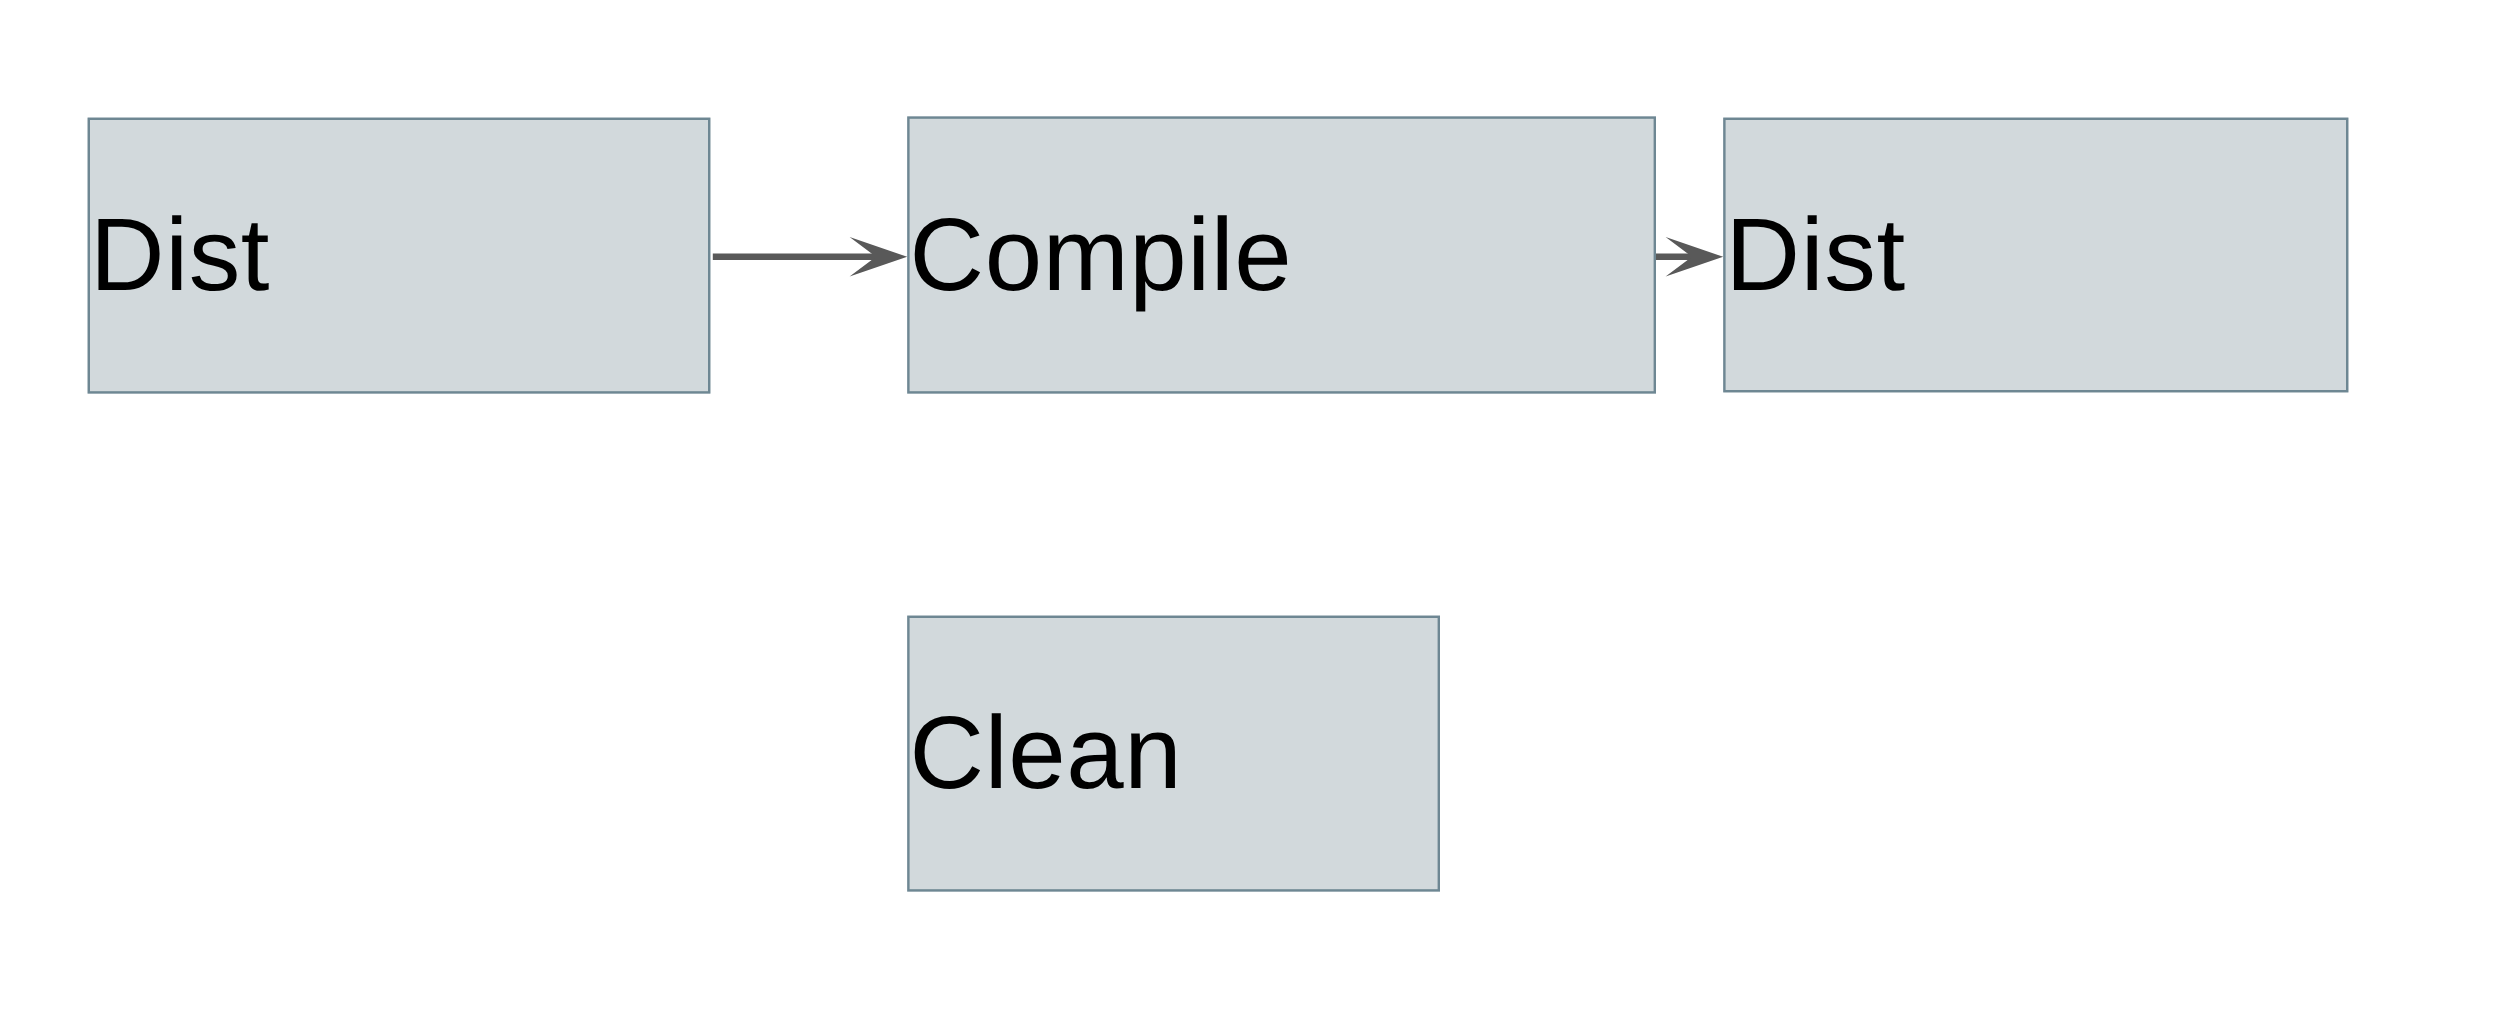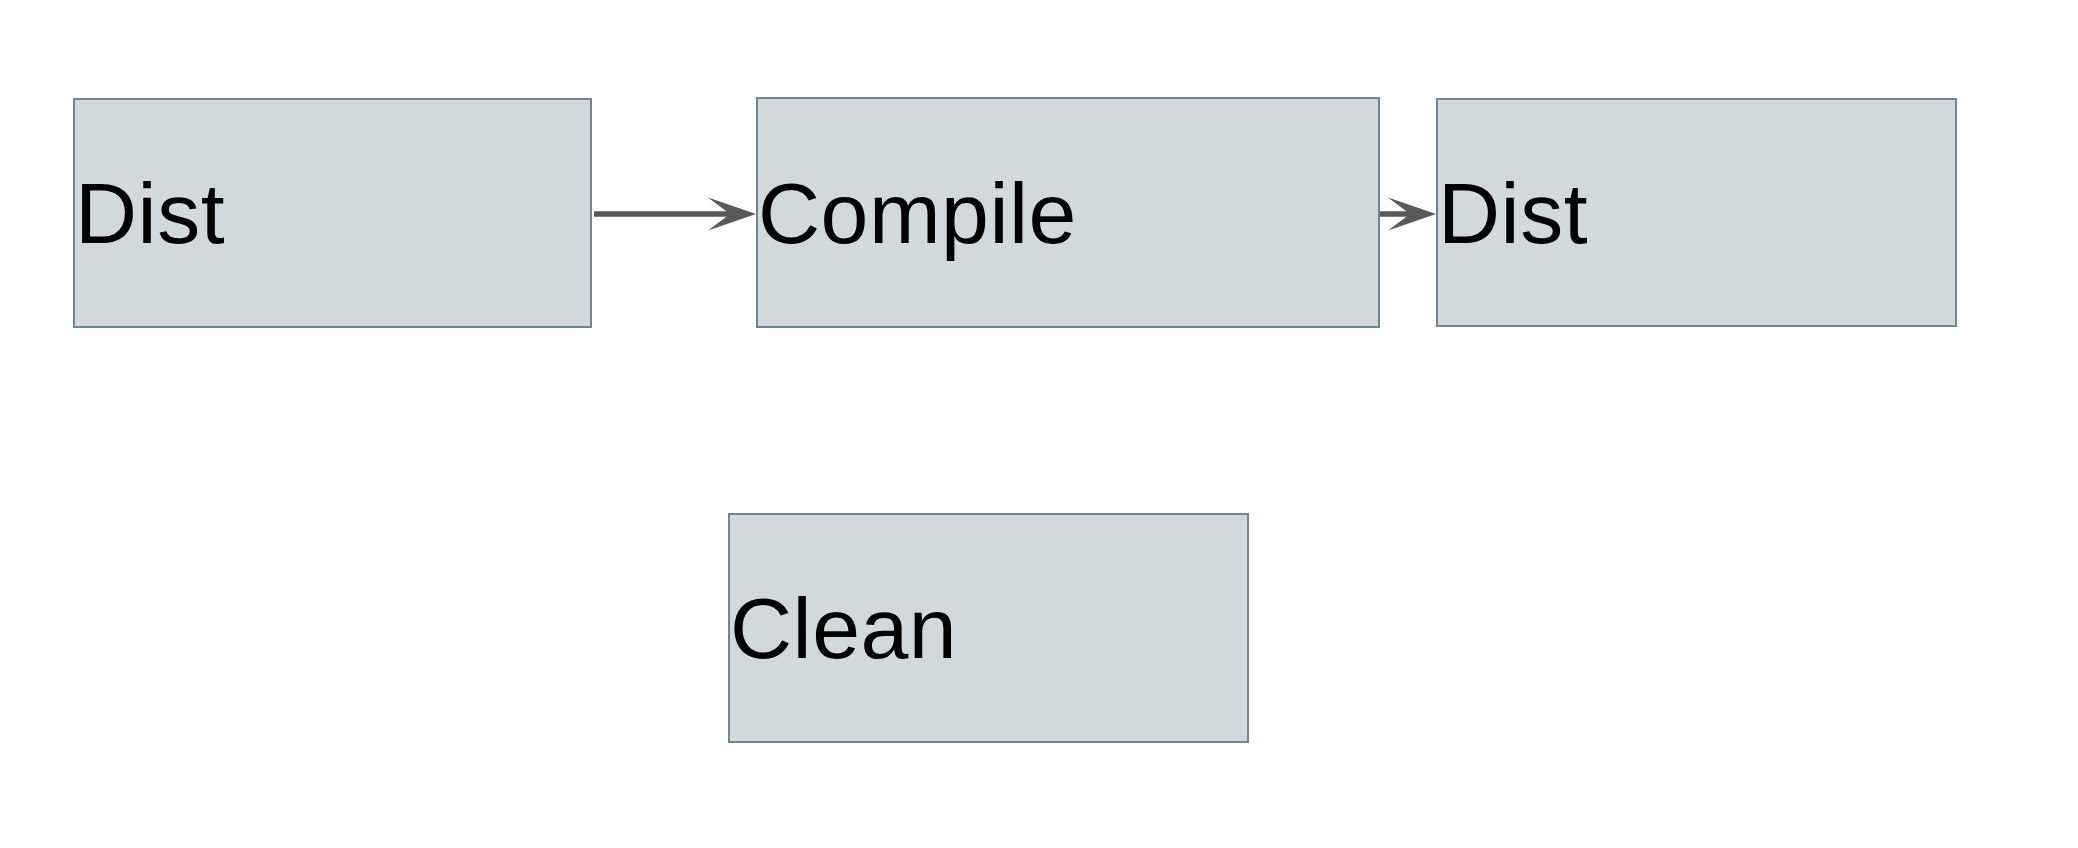--- a/index.html
+++ b/index.html
@@ -34,21 +34,21 @@
   .node-label {
     color: var(--text-color);
     font-size: 86px;
     line-height: 1;
     white-space: nowrap;
     letter-spacing: 0.5px;
   }
   .node-dist    { left: 73px;   top: 98px;  width: 519px; height: 230px; }
   .node-compile { left: 756px;  top: 97px;  width: 624px; height: 231px; }
   .node-init    { left: 1436px; top: 98px;  width: 521px; height: 229px; }
-  .node-clean   { left: 728px;  top: 513px; width: 521px; height: 230px; }
+  .node-clean   { left: 756px;  top: 513px; width: 444px; height: 230px; }
   .edges-layer {
     position: absolute;
     left: 0;
     top: 0;
     width: 2078px;
     height: 848px;
     pointer-events: none;
   }
   .edges-layer .edge { pointer-events: stroke; }
   .edge-line {

